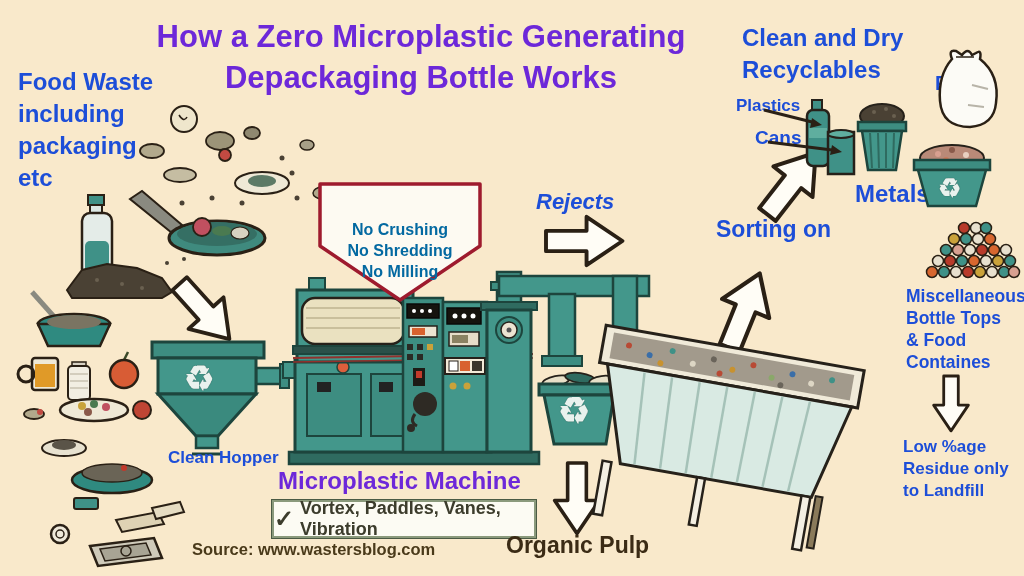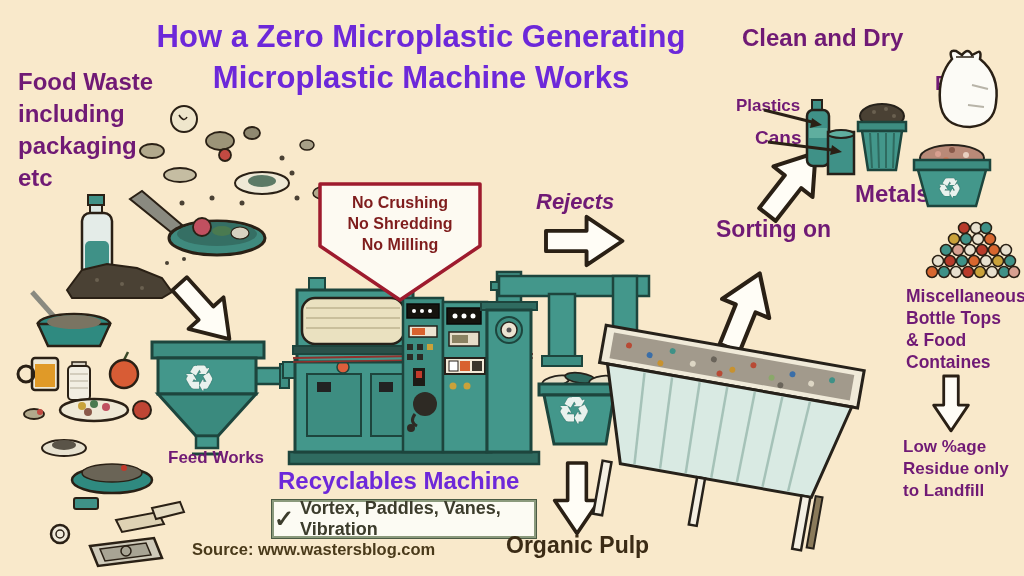--- a/index.html
+++ b/index.html
@@ -3,44 +3,44 @@
 <meta charset="utf-8">
 <style>
   html,body{margin:0;padding:0;}
   .stage{
     position:relative;width:1024px;height:576px;overflow:hidden;
     background:#f9e9cb;
     font-family:"Liberation Sans", sans-serif;
     font-weight:bold;color:#3b2b15;
   }
   .abs{position:absolute;}
-  .txt{position:absolute;color:#701a75;font-weight:bold;line-height:1.25;}
+  .txt{position:absolute;color:#1d4ed8;font-weight:bold;line-height:1.25;}
   .txt span{display:block;}
   .navy{color:#6d28d9;}
-  .red{color:#7f1d1d;}
+  .red{color:#0369a1;margin-top:27px;}
   svg{position:absolute;overflow:visible;}
   .arrow-poly{fill:#fffdf6;stroke:#2a2015;stroke-width:5;stroke-linejoin:round;}
   .recycle{position:absolute;color:#e9f2ee;text-shadow:0 0 1px #1d453d;font-weight:bold;}
   .banner-text{position:absolute;left:316px;top:192px;width:168px;text-align:center;
     font-size:16px;line-height:21px;font-weight:bold;}
   .checkbox{
     position:absolute;left:272px;top:500px;width:260px;height:34px;
     background:#fcfbf3;border:2px solid #8b9a7c;box-shadow:0 0 0 1px #4a5a44;
     display:flex;align-items:center;justify-content:center;gap:6px;color:#3c3c2c;
   }
   .srcline{position:absolute;left:192px;top:540px;font-size:16.5px;color:#4a3a1a;font-weight:600;}
 </style>
 </head>
 <body>
 
 <div class="stage">
 
   <div class="txt navy" style="left:115px;top:16px;width:612px;text-align:center;font-size:31px;line-height:41px;">
     <span>How a Zero Microplastic Generating</span>
-    <span>Microplastic Machine Works</span>
+    <span>Depackaging Bottle Works</span>
   </div>
 
   <div class="txt" style="left:18px;top:66px;font-size:24px;line-height:32px;">
     <span>Food Waste</span>
     <span>including</span>
     <span>packaging</span>
     <span>etc</span>
   </div>
 
   <svg class="abs" style="left:122px;top:103px;" width="225" height="170" viewBox="0 0 225 170">
@@ -147,21 +147,21 @@
   <svg class="abs" style="left:148px;top:332px;" width="145" height="130" viewBox="0 0 145 130">
     <rect x="108" y="36" width="30" height="16" fill="#43978b" stroke="#1d453d" stroke-width="2.5"></rect>
     <rect x="132" y="32" width="9" height="24" fill="#3d8d81" stroke="#1d453d" stroke-width="2"></rect>
     <rect x="4" y="10" width="112" height="16" fill="#3d8d81" stroke="#1d453d" stroke-width="3"></rect>
     <rect x="10" y="26" width="98" height="36" fill="#43978b" stroke="#1d453d" stroke-width="3"></rect>
     <polygon points="10,62 108,62 70,104 48,104" fill="#3a8a7e" stroke="#1d453d" stroke-width="3"></polygon>
     <rect x="48" y="104" width="22" height="12" fill="#43978b" stroke="#1d453d" stroke-width="2.5"></rect>
     <line x1="44" y1="122" x2="74" y2="122" stroke="#1d453d" stroke-width="3"></line>
   </svg>
   <div class="recycle" style="left:184px;top:358px;font-size:34px;">♻</div>
-  <div class="txt" style="left:168px;top:447px;font-size:17px;">Feed Works</div>
+  <div class="txt" style="left:168px;top:447px;font-size:17px;">Clean Hopper</div>
 
   <svg class="abs" style="left:283px;top:270px;" width="372" height="202" viewBox="0 0 372 202">
 
     <rect x="214" y="2" width="24" height="34" fill="#43978b" stroke="#1d453d" stroke-width="2.5"></rect>
     <rect x="208" y="12" width="36" height="8" fill="#3d8d81" stroke="#1d453d" stroke-width="2"></rect>
     <rect x="216" y="6" width="150" height="20" fill="#43978b" stroke="#1d453d" stroke-width="2.5"></rect>
     <rect x="330" y="6" width="24" height="60" fill="#43978b" stroke="#1d453d" stroke-width="2.5"></rect>
     <rect x="323" y="64" width="38" height="9" fill="#3d8d81" stroke="#1d453d" stroke-width="2"></rect>
     <rect x="266" y="24" width="26" height="64" fill="#43978b" stroke="#1d453d" stroke-width="2.5"></rect>
     <rect x="259" y="86" width="40" height="10" fill="#3d8d81" stroke="#1d453d" stroke-width="2"></rect>
@@ -278,20 +278,21 @@
   </div>
 
   <div class="txt" style="left:536px;top:188px;font-size:22px;font-style:italic;">Rejects</div>
 
   <div class="txt" style="left:716px;top:214px;font-size:23px;line-height:31px;">
     <span>Sorting on</span>
   </div>
 
   <div class="txt" style="left:742px;top:22px;font-size:24px;line-height:32px;">
     <span>Clean and Dry</span>
+    <span>Recyclables</span>
   </div>
 
   <div class="txt" style="left:736px;top:95px;font-size:17px;">Plastics</div>
   <div class="txt" style="left:755px;top:126px;font-size:19px;">Cans</div>
   <div class="txt" style="left:935px;top:31px;font-size:20px;margin-top:40px;">Films</div>
   <div class="txt" style="left:855px;top:179px;font-size:24px;">Metals</div>
 
   <div class="txt" style="left:906px;top:285px;font-size:17.5px;line-height:22px;">
     <span>Miscellaneous</span>
     <span>Bottle Tops</span>
@@ -373,21 +374,21 @@
       <circle cx="32" cy="33" r="5.5" fill="#caa23a"></circle>
         <circle cx="44" cy="33" r="5.5" fill="#3f9187"></circle>
       <circle cx="56" cy="33" r="5.5" fill="#e8e0ce"></circle>
         <circle cx="68" cy="33" r="5.5" fill="#d8672f"></circle>
       <circle cx="42" cy="22" r="5.5" fill="#b83a2a"></circle>
         <circle cx="54" cy="22" r="5.5" fill="#e8e0ce"></circle>
       <circle cx="64" cy="22" r="5.5" fill="#3f9187"></circle>
     </g>
   </svg>
 
-  <div class="txt navy" style="left:278px;top:466px;font-size:24px;">Recyclables Machine</div>
+  <div class="txt navy" style="left:278px;top:466px;font-size:24px;">Microplastic Machine</div>
 
   <div class="checkbox">
     <span style="font-size:24px;line-height:24px;">✓</span>
     <span style="font-size:18px;">Vortex, Paddles, Vanes, Vibration</span>
   </div>
 
   <div class="srcline">Source: www.wastersblog.com</div>
 
   <div class="abs" style="left:506px;top:532px;display:flex;align-items:baseline;gap:6px;">
     <span style="font-size:23px;font-weight:bold;color:#3b2b15;">Organic Pulp</span>

